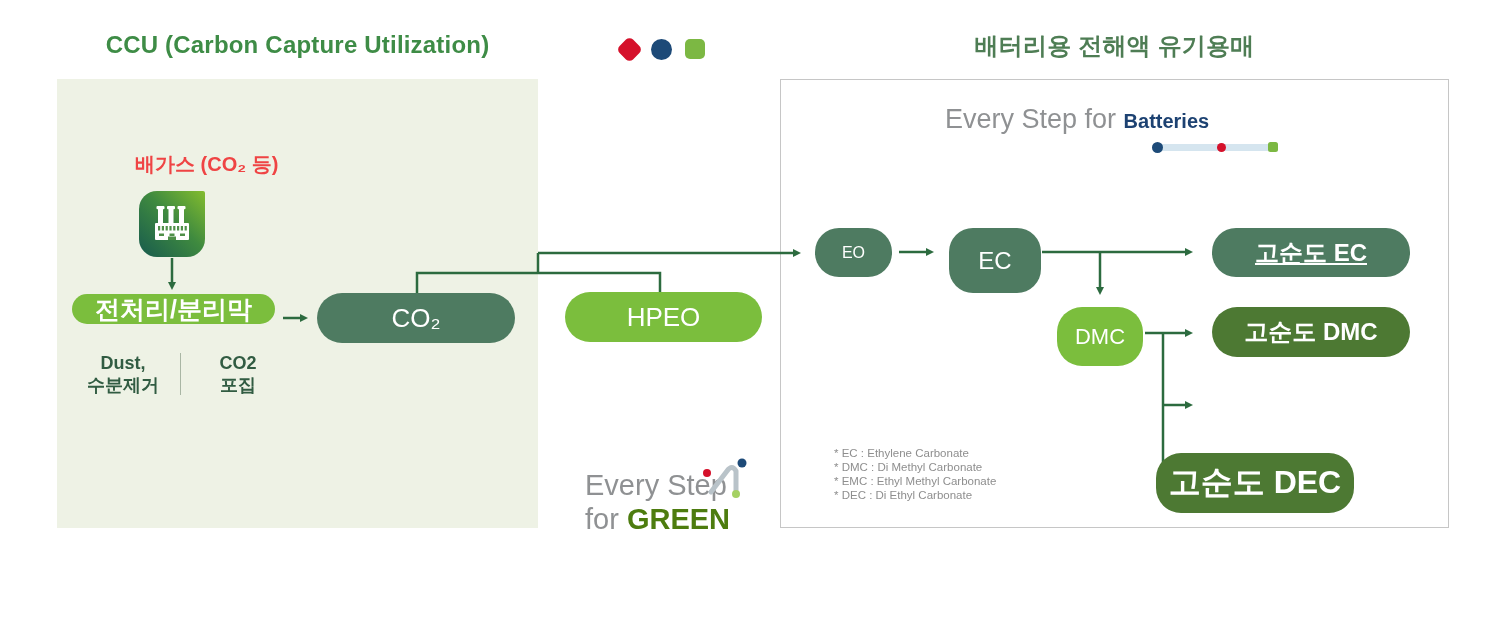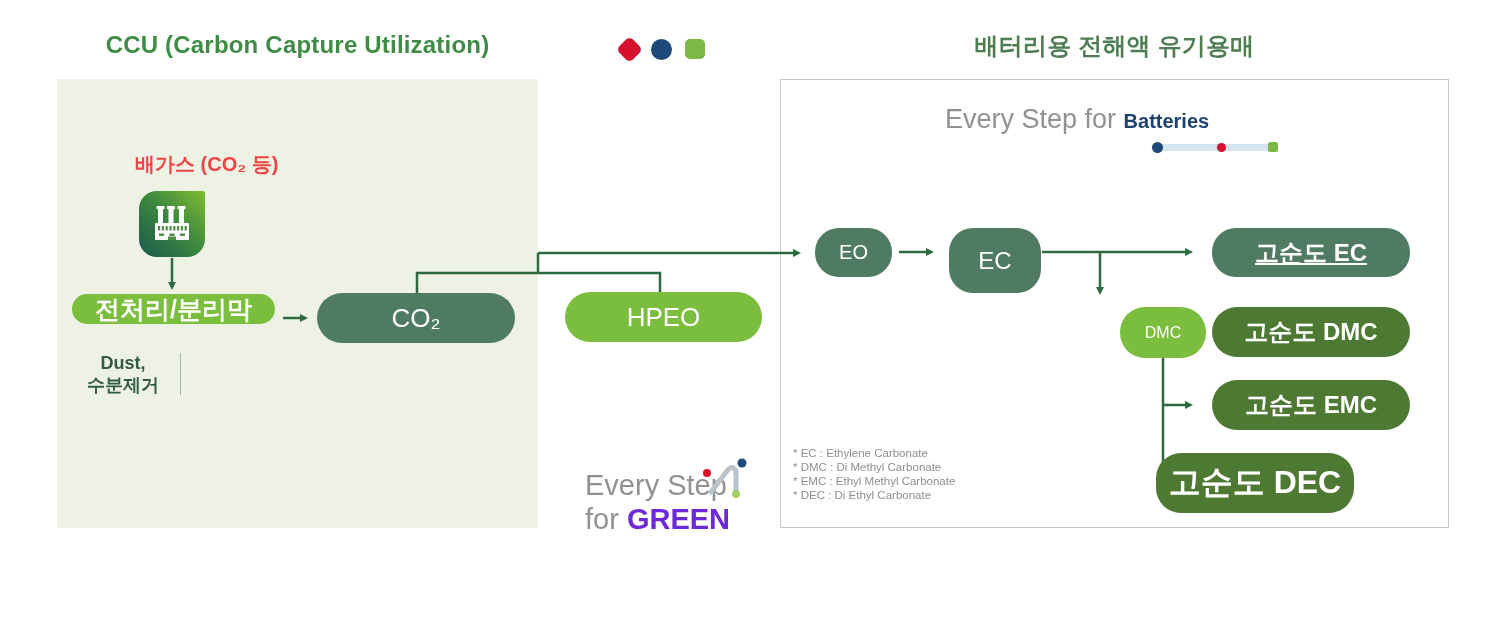--- a/index.html
+++ b/index.html
@@ -24,54 +24,54 @@
 
   
   .pill{position:absolute;display:flex;align-items:center;justify-content:center;
         color:#ffffff;font-weight:bold;white-space:nowrap;}
   .lime{background:#7bbe3d;}
   .sage{background:#4e7b61;}
   .olive{background:#4d7933;text-align:center;}
   #pill-pretreatment{left:72px;top:294px;width:203px;height:30px;border-radius:24px;font-size:25px;}
   #pill-co2{left:317px;top:293px;width:198px;height:50px;border-radius:25px;font-size:26px;font-weight:normal;}
   #pill-hpeo{left:565px;top:292px;width:197px;height:50px;border-radius:25px;font-size:26px;font-weight:normal;}
-  #pill-eo{left:815px;top:228px;width:77px;height:49px;border-radius:24px;font-size:20px;font-weight:normal;}
+  #pill-eo{left:815px;top:228px;width:77px;height:49px;border-radius:24px;font-size:16px;font-weight:normal;}
   #pill-ec{left:949px;top:228px;width:92px;height:65px;border-radius:24px;font-size:24px;font-weight:normal;}
   #pill-hp-ec{left:1212px;top:228px;width:198px;height:49px;border-radius:24px;font-size:24px;text-decoration:underline;}
-  #pill-dmc{left:1120px;top:307px;width:86px;height:51px;border-radius:25px;font-size:16px;font-weight:normal;}
+  #pill-dmc{left:1057px;top:307px;width:86px;height:59px;border-radius:25px;font-size:22px;font-weight:normal;}
   #pill-hp-dmc{left:1212px;top:307px;width:198px;height:50px;border-radius:25px;font-size:24px;}
   #pill-hp-emc{left:1212px;top:380px;width:198px;height:50px;border-radius:25px;font-size:24px;}
   #pill-hp-dec{left:1156px;top:453px;width:198px;height:60px;border-radius:25px;font-size:32px;}
 
   
   #flue-gas-label{position:absolute;left:99px;top:151px;font-size:20px;font-weight:bold;color:#ef4444;margin-left:36px;}
   #factory-badge{position:absolute;left:139px;top:191px;width:66px;height:66px;
                  background:linear-gradient(45deg,#175a4e 0%,#3f8a3f 55%,#83bc2e 100%);
                  border-radius:18px 2px 18px 18px;display:flex;align-items:center;justify-content:center;}
   #pretreatment-notes{position:absolute;left:80px;top:352px;display:flex;align-items:center;
                       color:#315c42;font-weight:bold;font-size:18px;line-height:22px;text-align:center;}
   #pretreatment-notes .col{min-width:86px;}
   #pretreatment-notes .vdivider{width:1px;height:42px;background:#a9b6a4;margin:0 14px;}
 
   
   #green-logo{position:absolute;left:585px;top:468px;font-size:29px;line-height:34px;color:#8f9193;}
-  #green-logo .hl{color:#6d28d9;font-weight:bold;}
+  #green-logo .hl{color:#4d7c0f;font-weight:bold;}
   #green-mark{position:absolute;left:703px;top:452px;}
 
   
   #batteries-logo{position:absolute;left:945px;top:104px;white-space:nowrap;}
   #batteries-logo .prefix{font-size:27px;color:#8f9193;}
   #batteries-logo .hl{font-size:20px;font-weight:bold;color:#1d4272;}
   #batt-bar{position:absolute;left:1155px;top:144px;width:123px;height:7px;background:#d5e5ef;border-radius:3.5px;}
   #batt-bar-navy{position:absolute;left:1152px;top:142px;width:11px;height:11px;border-radius:50%;background:#1d4a78;}
   #batt-bar-red{position:absolute;left:1217px;top:143px;width:9px;height:9px;border-radius:50%;background:#d5112b;}
   #batt-bar-green{position:absolute;left:1268px;top:142px;width:10px;height:10px;border-radius:2.5px;background:#7cb843;}
 
   
-  #footnotes{position:absolute;left:793px;top:446px;color:#8e8e8e;font-size:11.5px;line-height:14px;}
+  #footnotes{position:absolute;left:834px;top:446px;color:#8e8e8e;font-size:11.5px;line-height:14px;}
 
   
   #connectors{position:absolute;left:0;top:0;pointer-events:none;}
 </style>
 </head>
 <body>
 
 <div id="stage">
 
   <div class="title" id="ccu-title">CCU (Carbon Capture Utilization)</div>
@@ -138,20 +138,24 @@
 
   <div class="pill lime" id="pill-pretreatment">전처리/분리막</div>
   <div class="pill sage" id="pill-co2">CO₂</div>
 
   <div id="pretreatment-notes">
     <div class="col">
       <div>Dust,</div>
       <div>수분제거</div>
     </div>
     <div class="vdivider"></div>
+    <div class="col">
+      <div>CO2</div>
+      <div>포집</div>
+    </div>
   </div>
 
   <div class="pill lime" id="pill-hpeo">HPEO</div>
 
   <div id="green-logo">
     <div>Every Step</div>
     <div><span>for </span><span class="hl">GREEN</span></div>
   </div>
   <svg id="green-mark" width="46" height="48" viewBox="0 0 46 48">
     <path d="M8,40 L24,19 Q29,12 33,19 L33,38" stroke="#b9c3c9" stroke-width="5" fill="none" stroke-linecap="round" stroke-linejoin="round"></path>
@@ -166,21 +170,20 @@
   <div id="batt-bar"></div>
   <div id="batt-bar-navy"></div>
   <div id="batt-bar-red"></div>
   <div id="batt-bar-green"></div>
 
   <div class="pill sage" id="pill-eo">EO</div>
   <div class="pill sage" id="pill-ec">EC</div>
   <div class="pill sage" id="pill-hp-ec">고순도 EC</div>
   <div class="pill lime" id="pill-dmc">DMC</div>
   <div class="pill olive" id="pill-hp-dmc">고순도 DMC</div>
-  <div class="pill olive" id="pill-hp-emc">고순도 EMC</div>
   <div class="pill olive" id="pill-hp-dec">고순도 DEC</div>
 
   <div id="footnotes">
     <div>* EC : Ethylene Carbonate</div>
     <div>* DMC : Di Methyl Carbonate</div>
     <div>* EMC : Ethyl Methyl Carbonate</div>
     <div>* DEC : Di Ethyl Carbonate</div>
   </div>
 
 </div>

